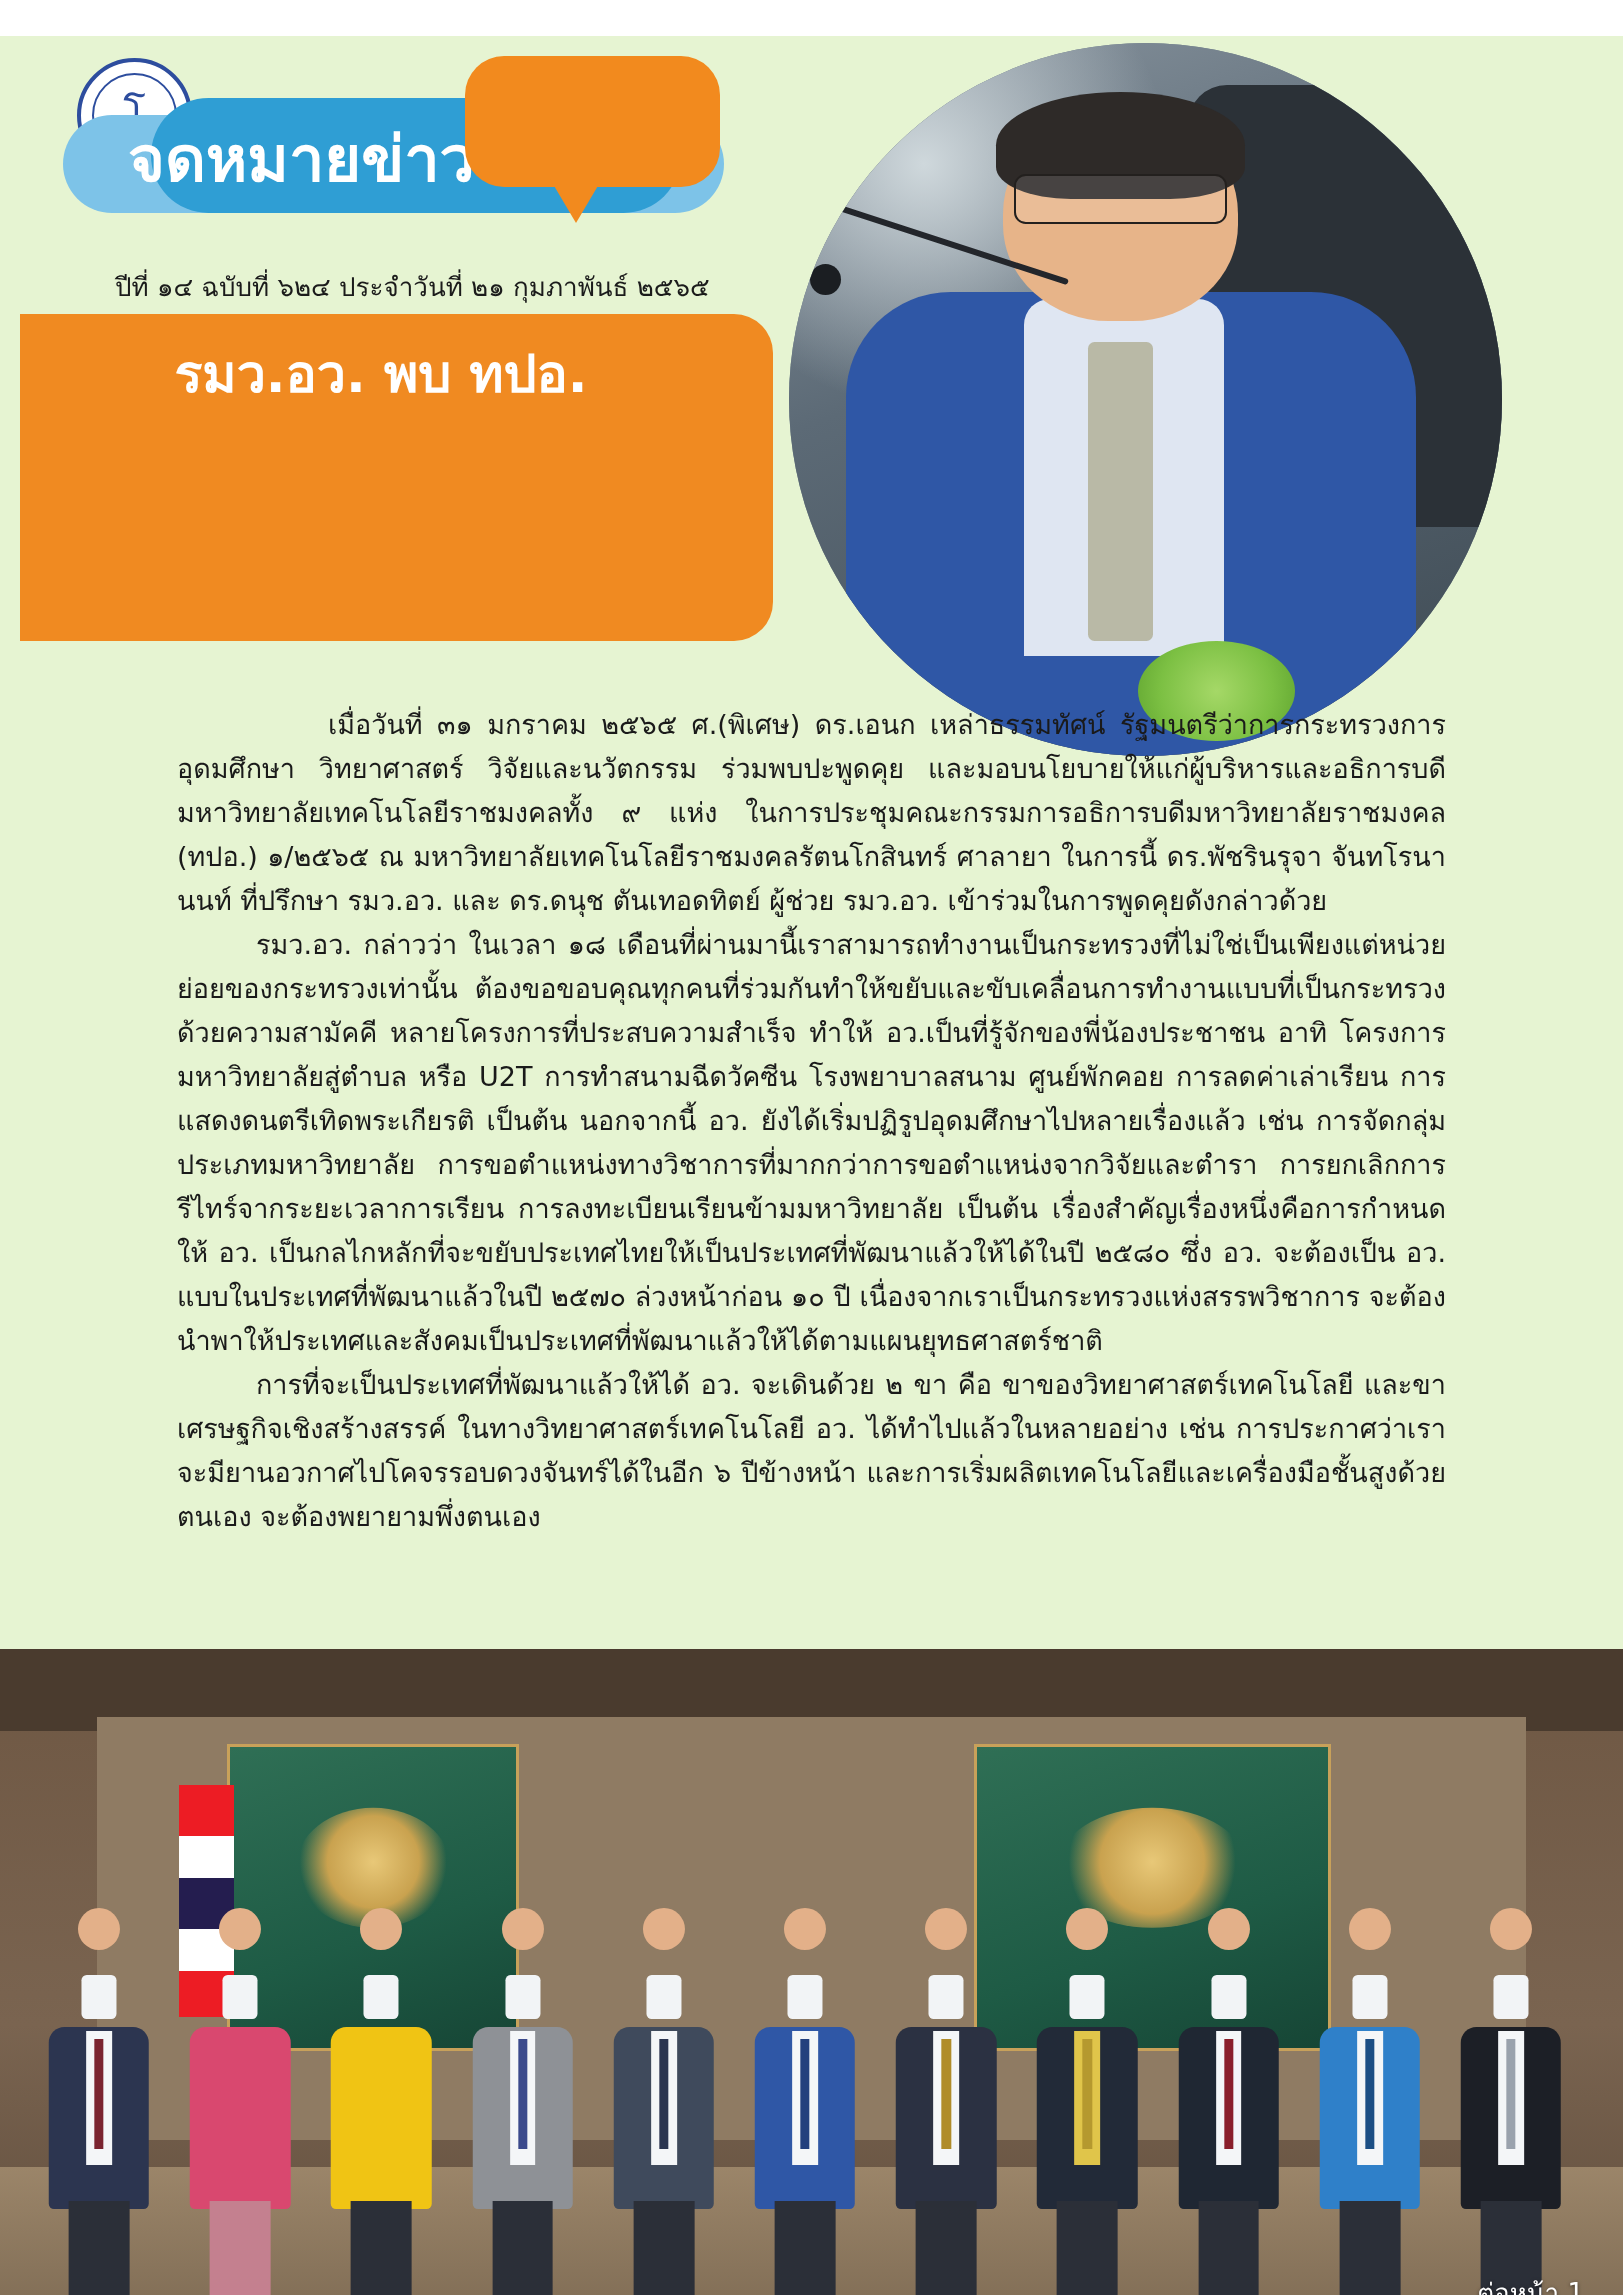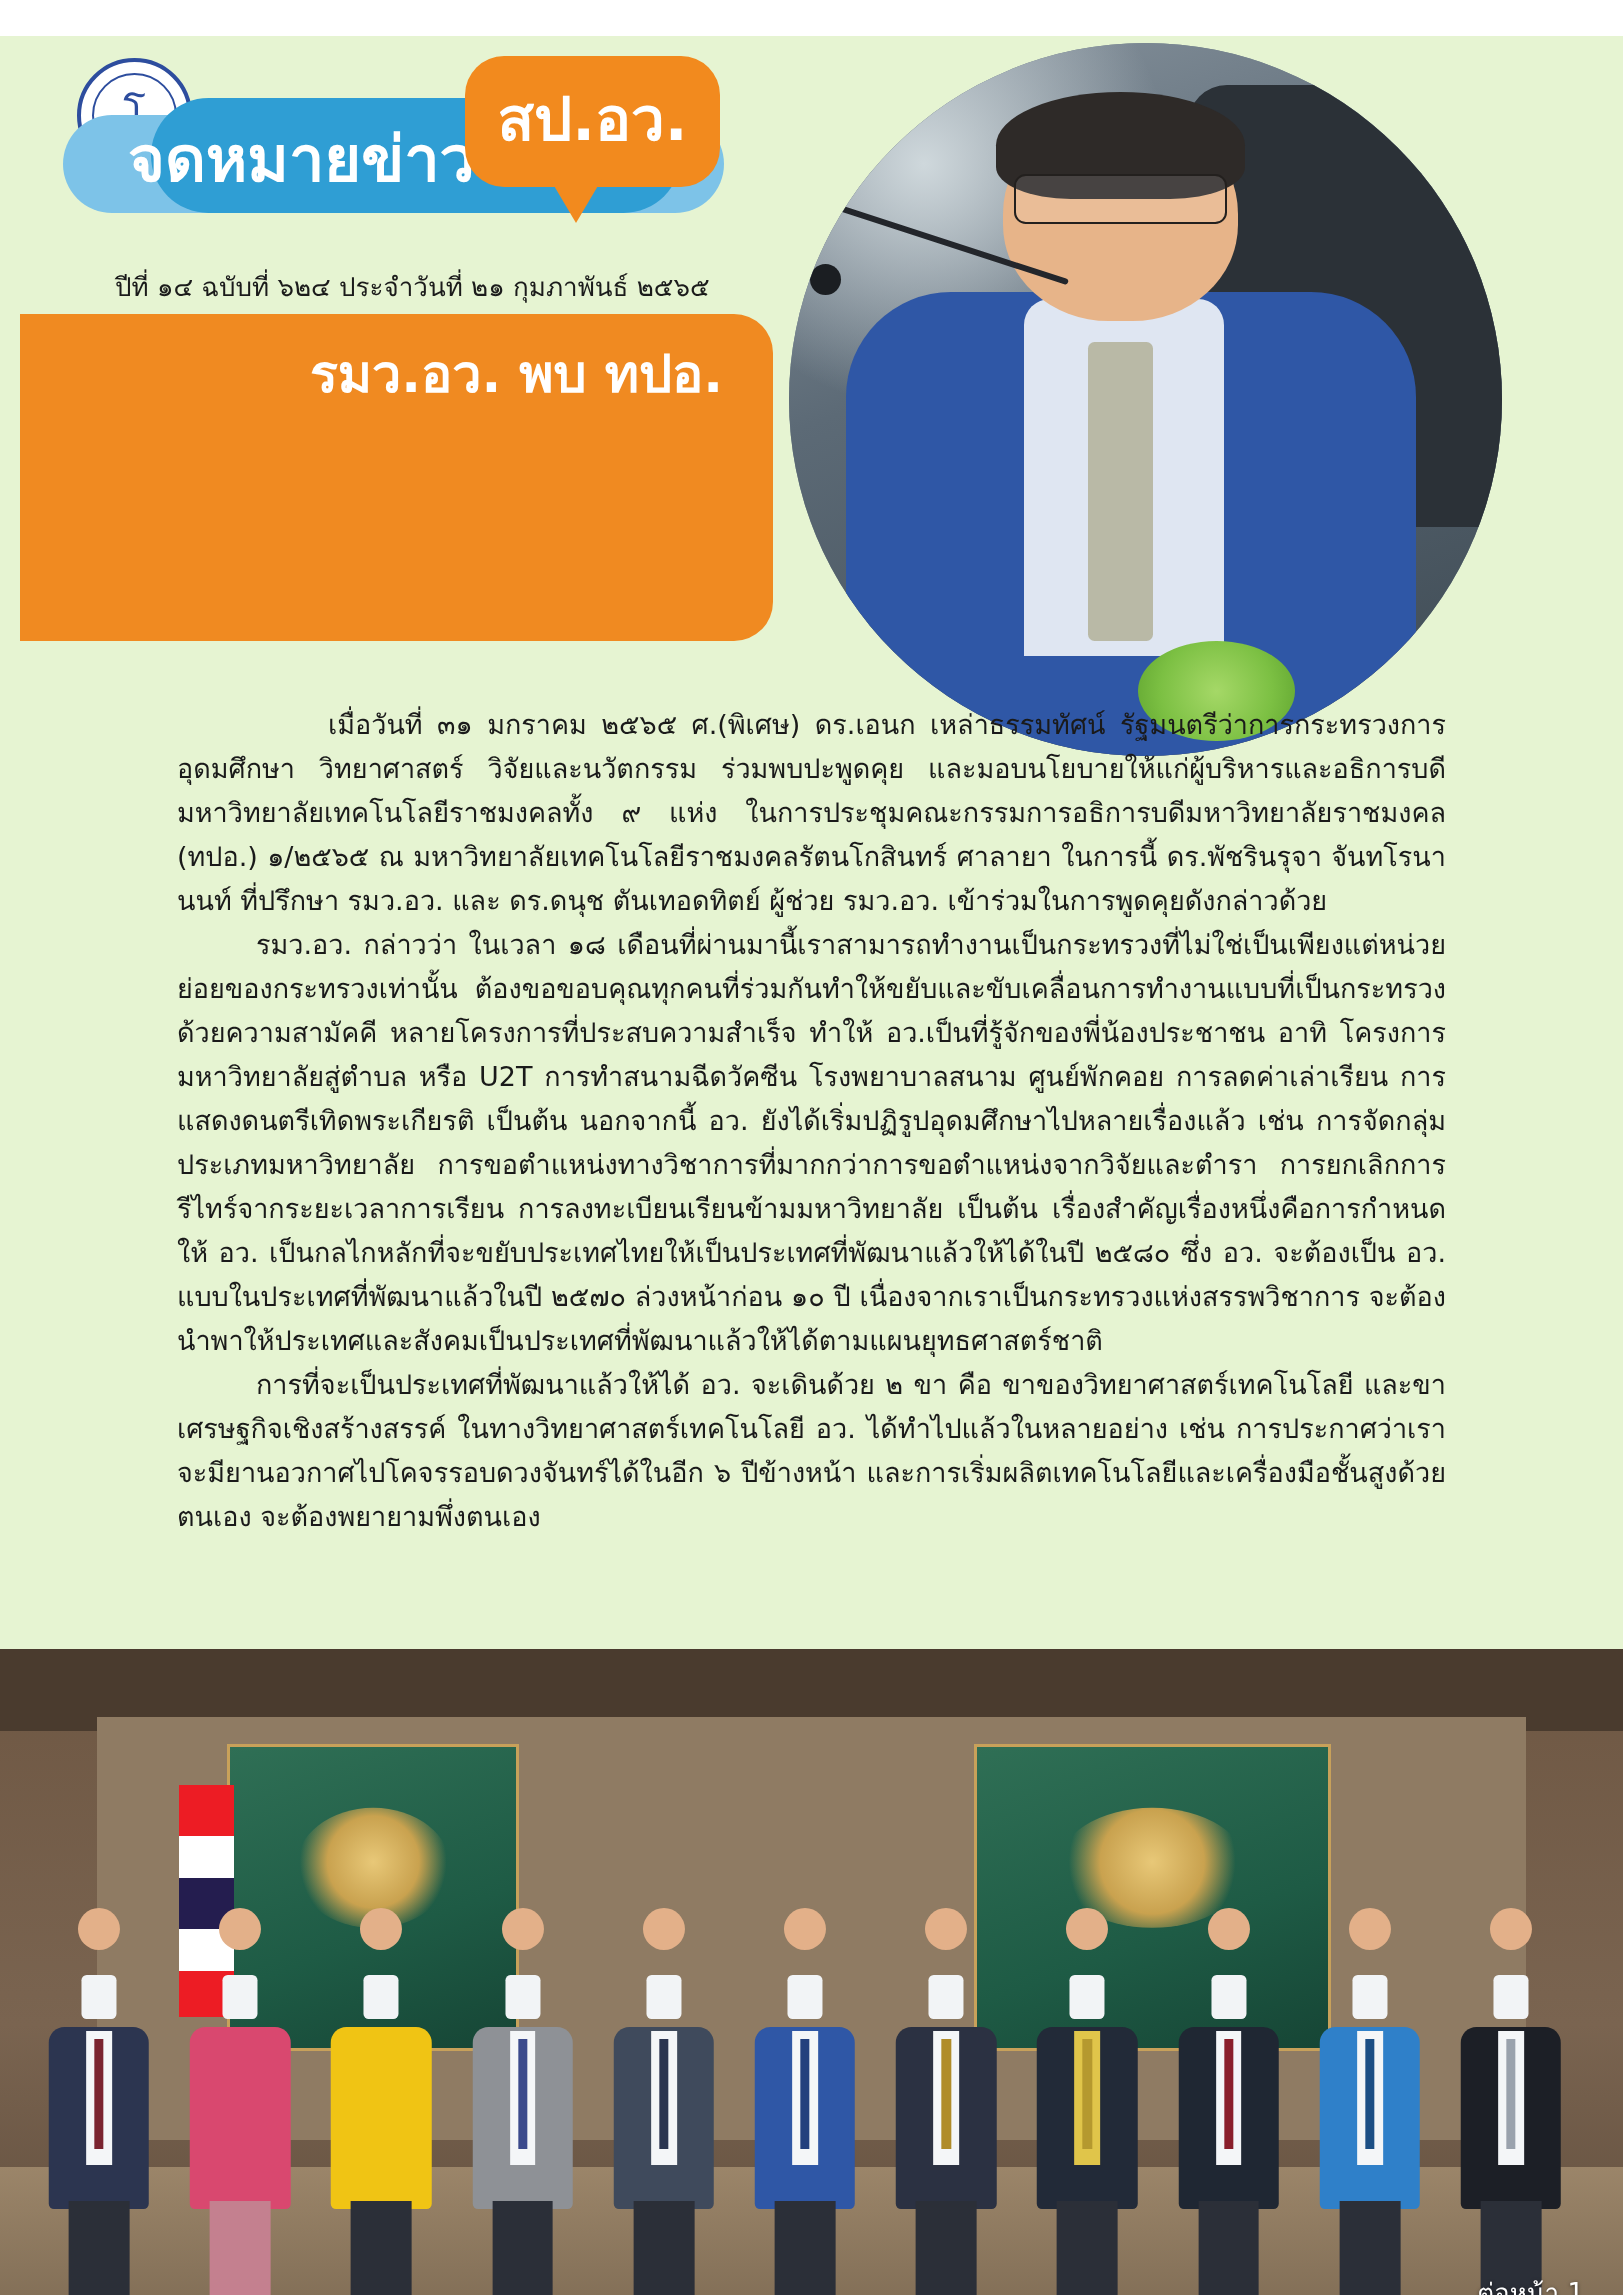--- a/index.html
+++ b/index.html
@@ -144,21 +144,21 @@
   }
   .headline-text {
     position: absolute;
     left: 39px;
     top: 298px;
     width: 710px;
     color: #ffffff;
     font-size: 52px;
     font-weight: bold;
     line-height: 81px;
-    text-align: right;
+    text-align: center;
     padding-right: 26px;
     box-sizing: border-box;
   }
 
   
   .photo-circle {
     position: absolute;
     left: 789px;
     top: 6.5px;
     width: 713px;
@@ -457,21 +457,20 @@
     <div class="seal">
       <div class="seal-inner">โ</div>
     </div>
 
     <div class="banner-pill"></div>
     <div class="banner-pill-2"></div>
     <div class="banner-text">จดหมายข่าว</div>
 
     <div class="bubble"></div>
     <div class="bubble-tail"></div>
-    <div class="bubble-text">สป.อว.</div>
 
     <div class="issue-line">ปีที่ ๑๔ ฉบับที่ ๖๒๔ ประจำวันที่ ๒๑ กุมภาพันธ์ ๒๕๖๕</div>
 
     <div class="headline-box"></div>
     <div class="headline-text">
       <div>รมว.อว. พบ ทปอ.</div>
     </div>
 
     <div class="photo-circle">
       <div class="pc-bg"></div>

